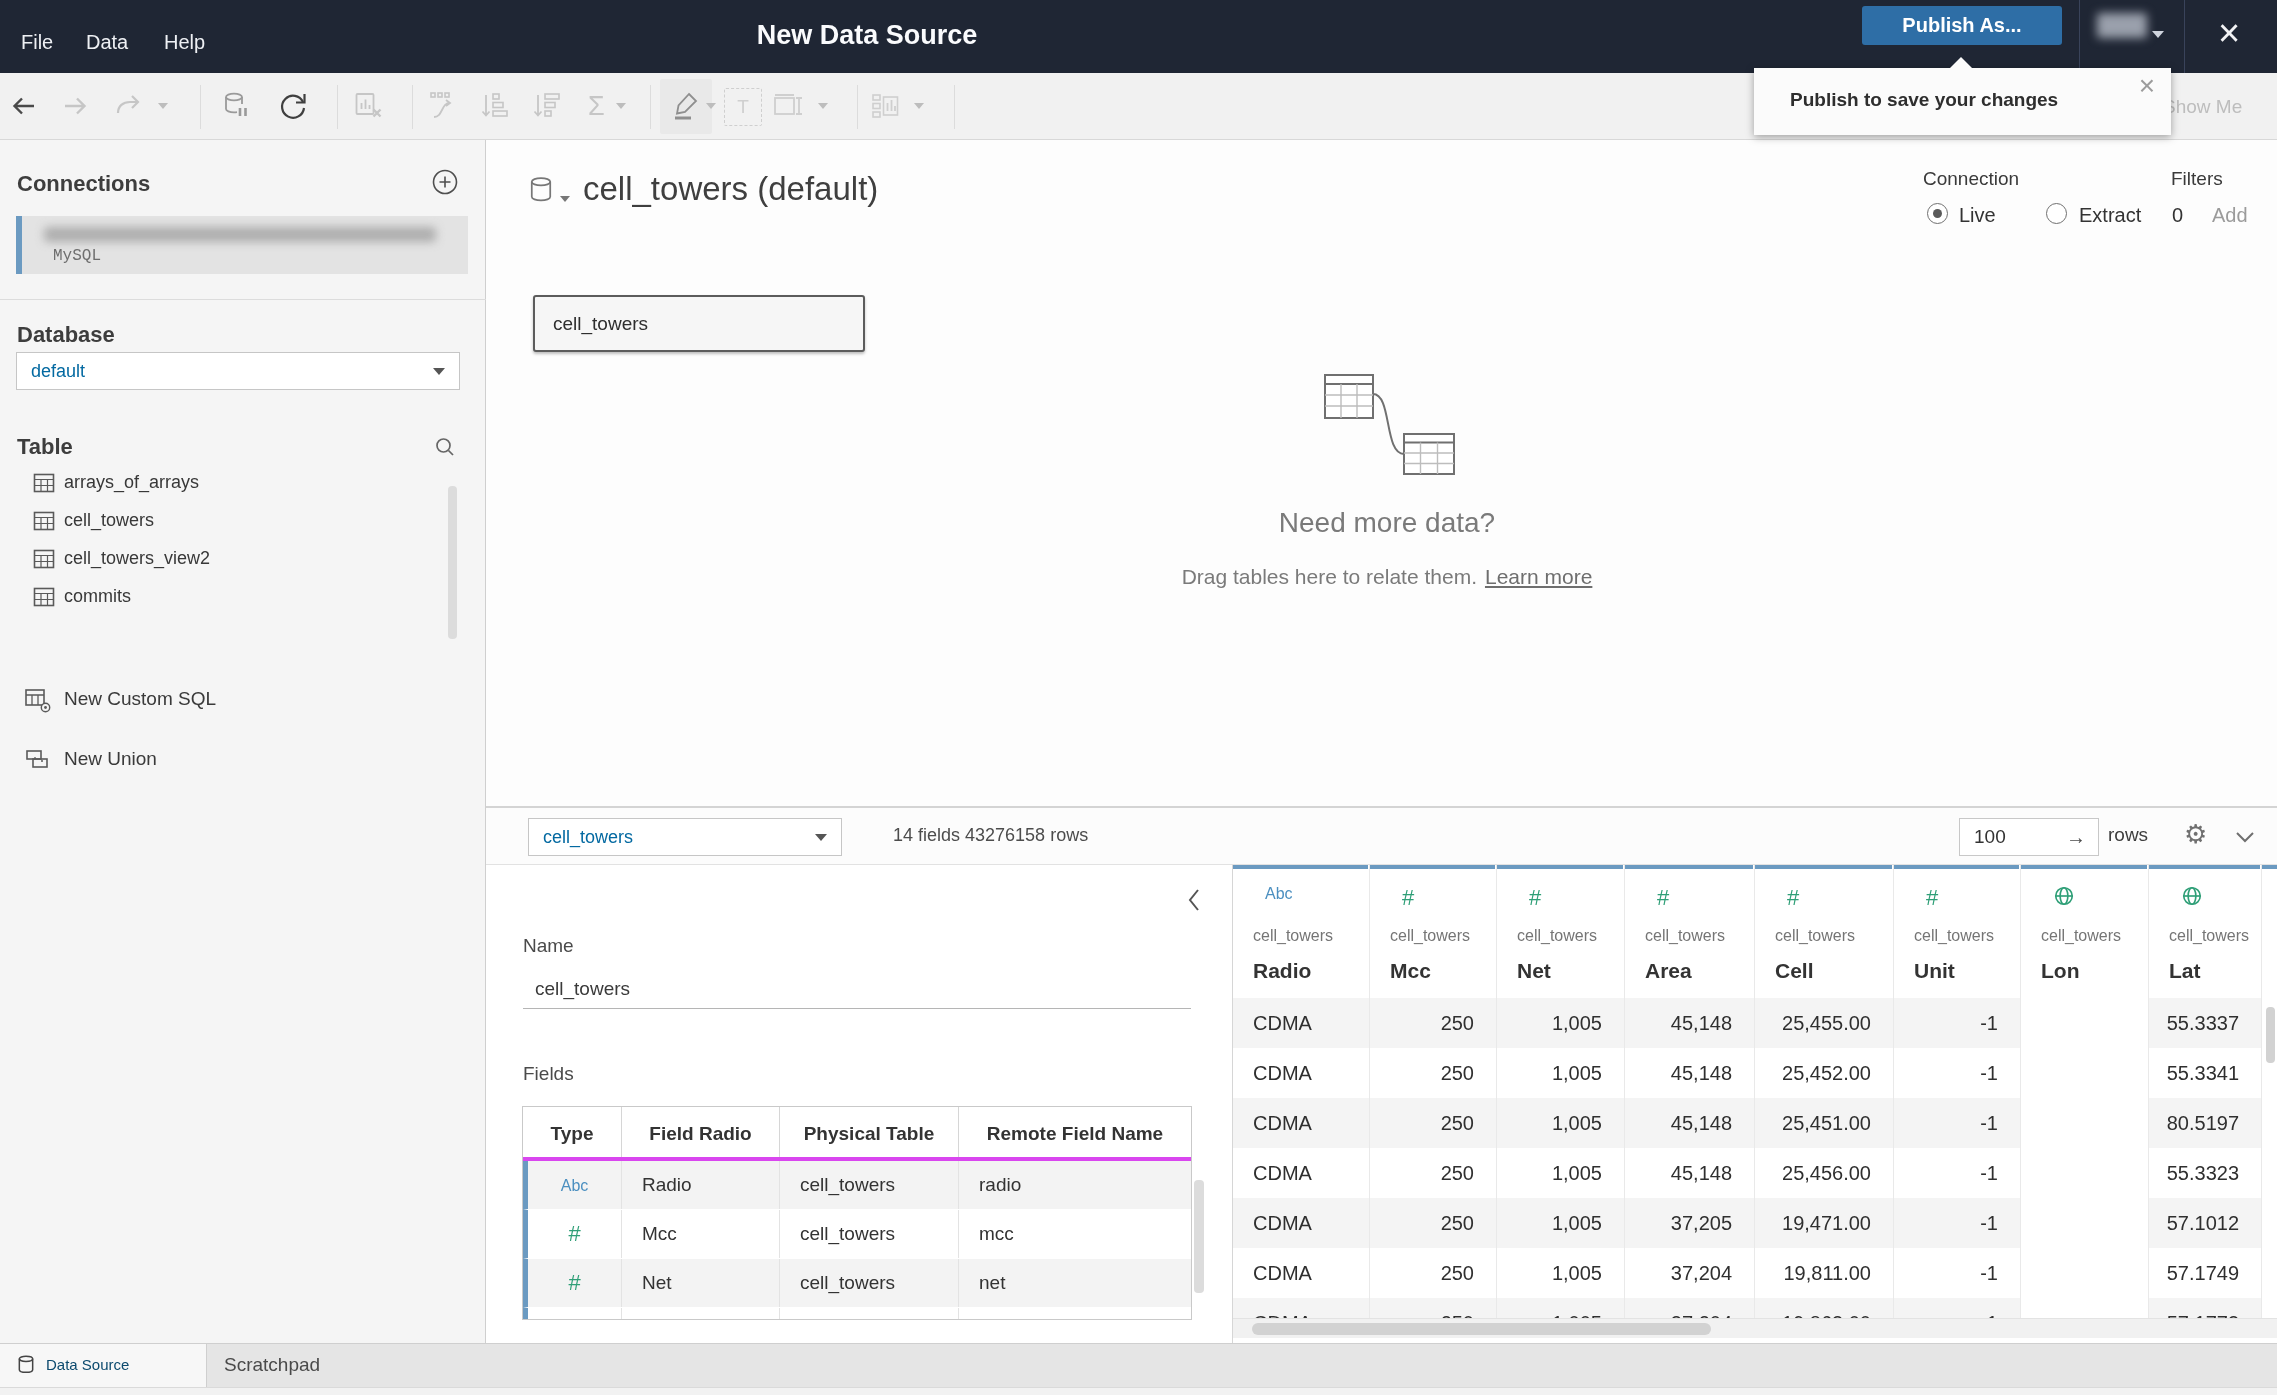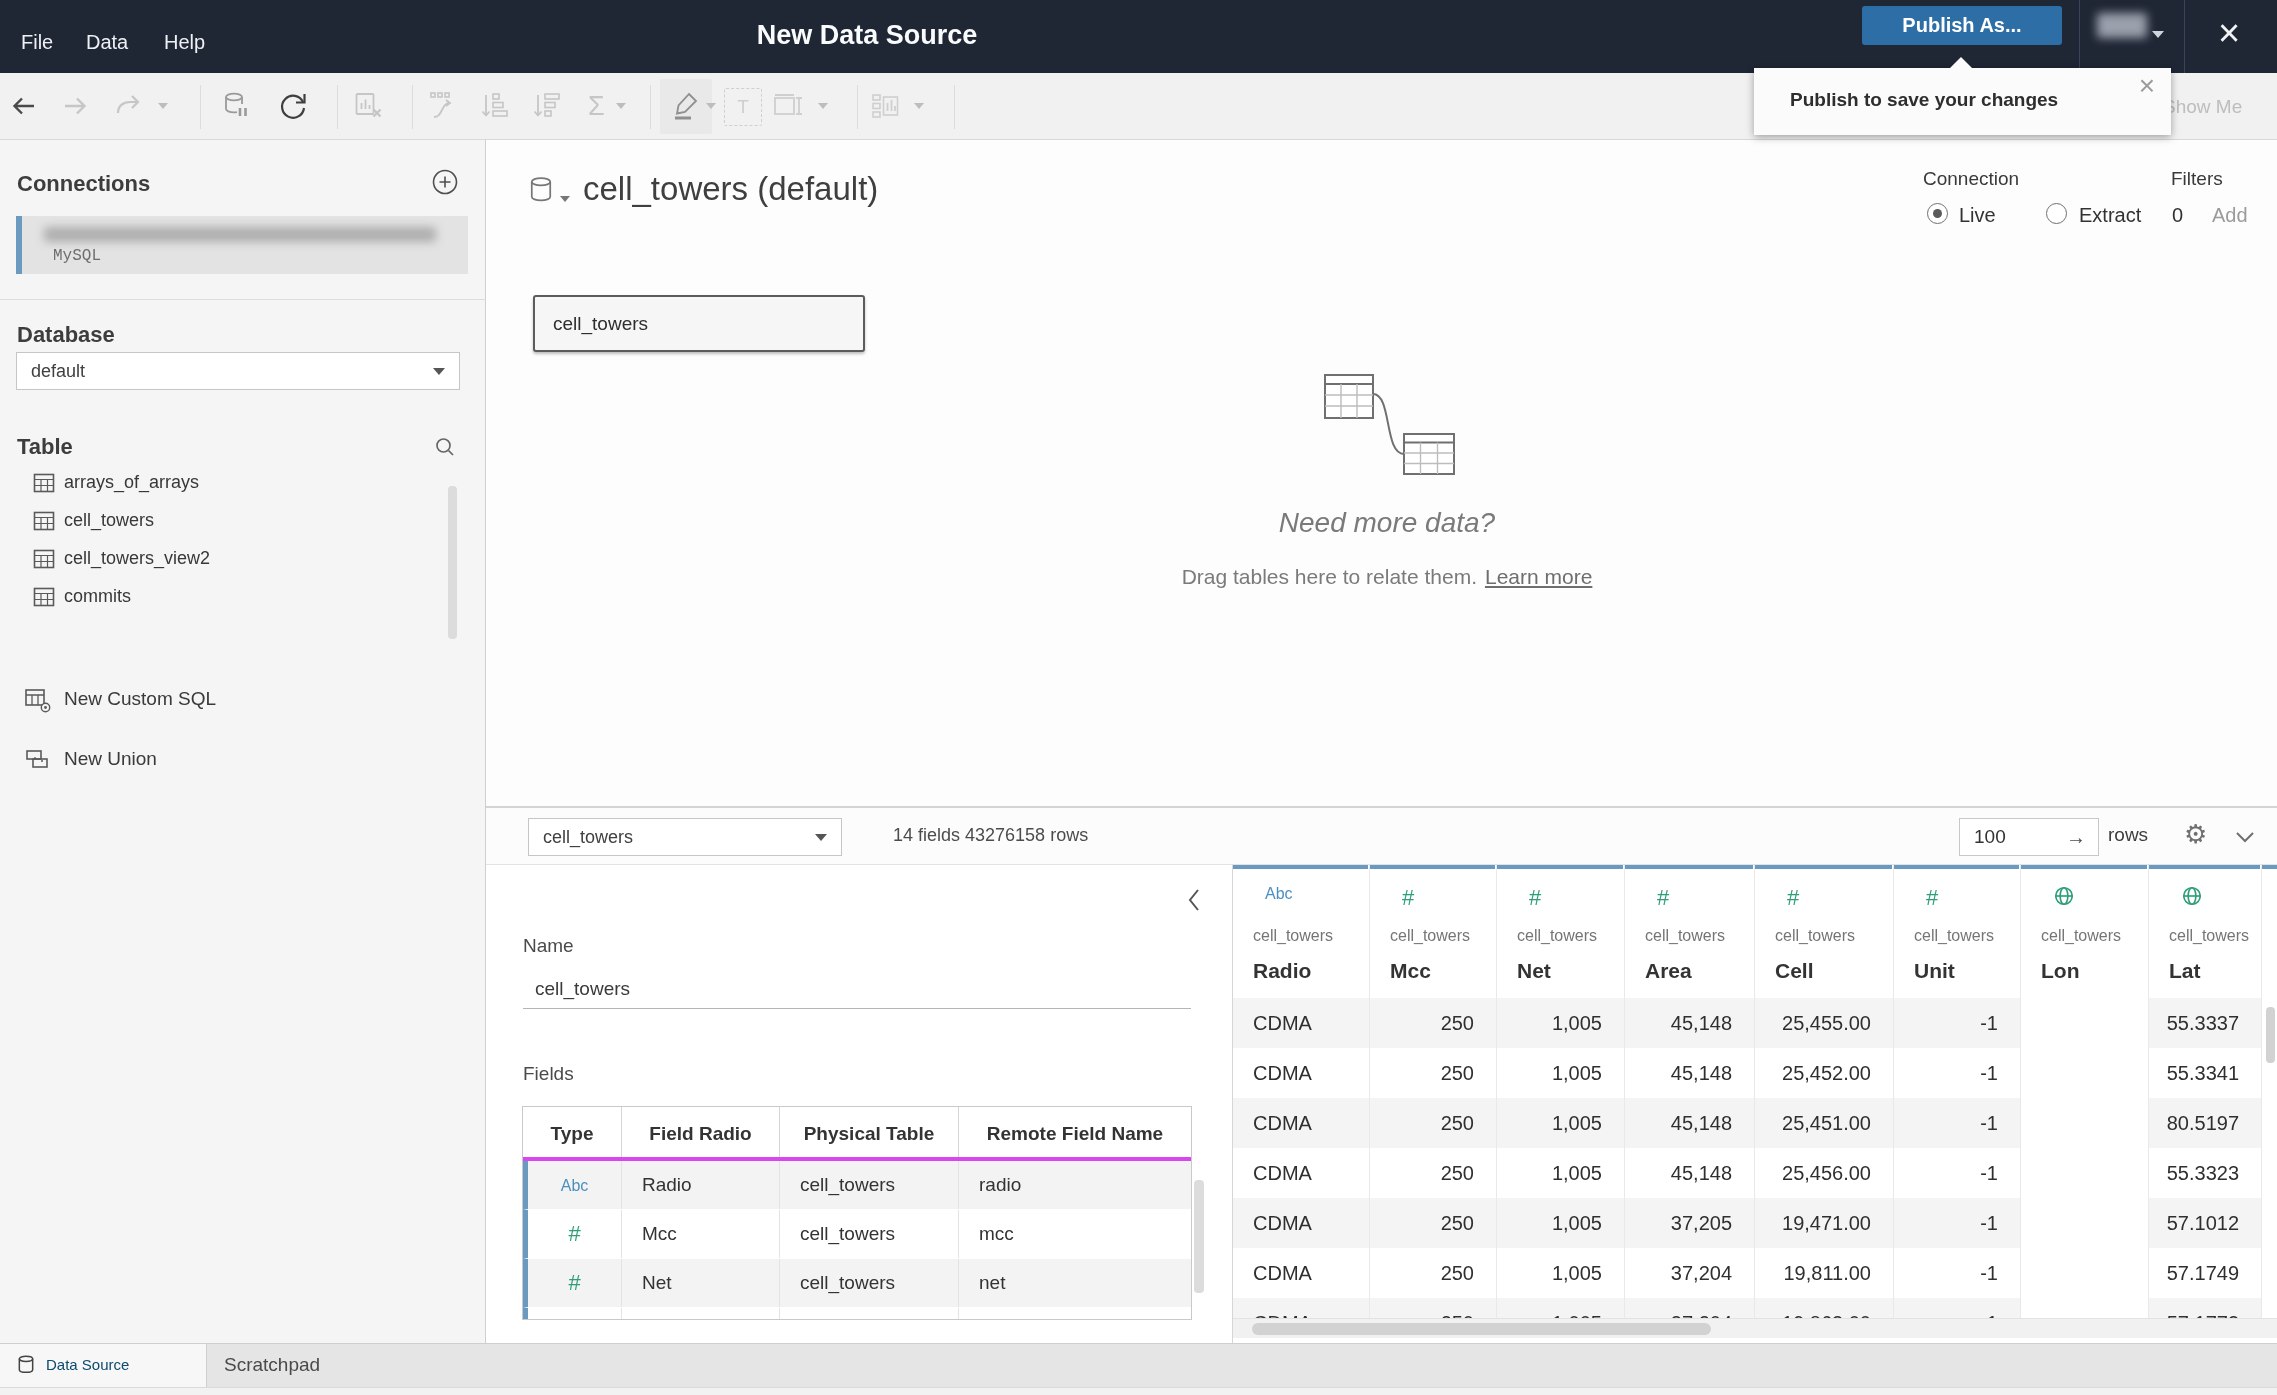--- a/index.html
+++ b/index.html
@@ -34,41 +34,41 @@
   .tooltip-text { position:absolute; left:36px; top:0; line-height:64px; font-size:19px; font-weight:700; color:#2e2e2e; }
   .tooltip-close { position:absolute; right:16px; top:2px; font-size:28px; color:#9c9c9c; font-weight:300; }
 
   
   .sidebar { position:absolute; left:0; top:140px; width:486px; height:1203px; background:#f5f5f5; border-right:1px solid #cfcfcf; }
   .sb-h { position:absolute; left:17px; font-size:22px; font-weight:bold; color:#3d3d3d; }
   .conn-card { position:absolute; left:16px; top:76px; width:452px; height:58px; background:#e3e3e3; border-left:6px solid #6b9ac1; }
   .conn-blur { position:absolute; left:22px; top:11px; width:392px; height:15px; background:#9c9c9c; border-radius:3px; filter:blur(5px); opacity:0.75; }
   .conn-type { position:absolute; left:31px; top:31px; font-size:16px; color:#6e6e6e;font-family:Liberation Mono, monospace; }
   .sb-divider { position:absolute; left:0; top:159px; width:486px; border-top:1px solid #dcdcdc; }
-  .selectbox { position:absolute; background:#fff; border:1px solid #c6c6c6; font-size:18px; color:#404040; }
+  .selectbox { position:absolute; background:#fff; border:1px solid #c6c6c6; font-size:18px; color:#0369a1; }
   .sel-label { position:absolute; left:14px; top:0; line-height:36px; }
   .sel-caret { position:absolute; right:14px; top:15px; width:0; height:0; border-left:6px solid transparent; border-right:6px solid transparent; border-top:7px solid #555; }
   .tbl-item { position:relative; height:38px; }
   .tbl-ico { position:absolute; left:33px; top:8px; }
   .tbl-label { position:absolute; left:64px; top:8px; font-size:18px; color:#383838; }
   .sb-action { position:relative; height:38px; }
   .sb-action .a-ico { position:absolute; left:24px; top:5px; }
   .sb-action .a-label { position:absolute; left:64px; top:7px; font-size:19px; color:#3a3a3a; }
   .sb-scroll { position:absolute; left:448px; top:346px; width:9px; height:153px; background:#dcdcdc; border-radius:4px; }
 
   
   .canvas { position:absolute; left:486px; top:140px; width:1791px; height:667px; background:#fdfdfd; border-bottom:1px solid #d4d4d4; }
   .ds-title { position:absolute; left:97px; top:30px; font-size:33px; font-weight:500; color:#3f3f3f; }
   .conn-label { position:absolute; font-size:19px; color:#3a3a3a; }
   .radio { position:absolute; width:21px; height:21px; border:1.5px solid #707070; border-radius:50%; background:#fff; }
   .radio.checked::after { content:""; position:absolute; left:4.5px; top:4.5px; width:9px; height:9px; background:#5a5a5a; border-radius:50%; }
   .radio-label { position:absolute; font-size:20px; color:#333; }
   .chip { position:absolute; left:47px; top:155px; width:332px; height:57px; background:#f6f6f6; border:2px solid #5c5c5c; border-radius:3px; box-shadow:0 2px 3px rgba(0,0,0,0.25); }
   .chip-label { position:absolute; left:18px; top:0; line-height:53px; font-size:19px; color:#2e2e2e; }
-  .empty-title { position:absolute; left:901px; top:367px; transform:translateX(-50%); font-size:28px; color:#7a7a7a; white-space:nowrap;font-style:italic; }
+  .empty-title { position:absolute; left:901px; top:367px; transform:translateX(-50%); font-size:28px; color:#7a7a7a; white-space:nowrap; }
   .empty-sub { position:absolute; left:901px; top:425px; transform:translateX(-50%); font-size:21px; color:#7a7a7a; white-space:nowrap; }
   .empty-link { text-decoration:underline; color:#6e6e6e; margin-left:8px; }
 
   
   .bottom-bar { position:absolute; left:486px; top:807px; width:1791px; height:58px; background:#fcfcfc; border-top:1px solid #d4d4d4; border-bottom:1px solid #e2e2e2; }
   .summary { position:absolute; left:407px; top:17px; font-size:18px; color:#4c4c4c; }
   .rowlimit { position:absolute; left:1473px; top:10px; width:140px; height:38px; background:#fff; border:1px solid #c8c8c8; }
   .rowlimit .val { position:absolute; left:14px; line-height:36px; font-size:19px; color:#333; }
   .rowlimit .go { position:absolute; right:12px; line-height:36px; font-size:20px; color:#4a4a4a; }
   .rows-label { position:absolute; left:1622px; top:16px; font-size:19px; color:#3d3d3d; }

